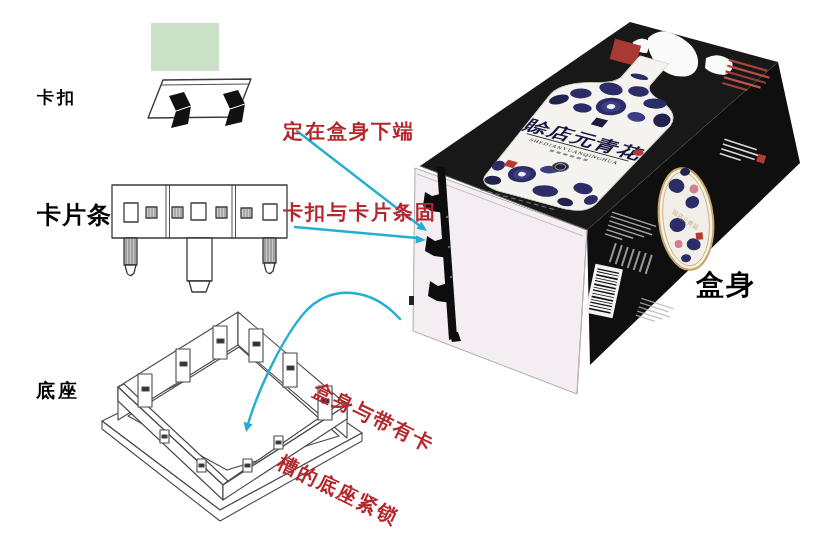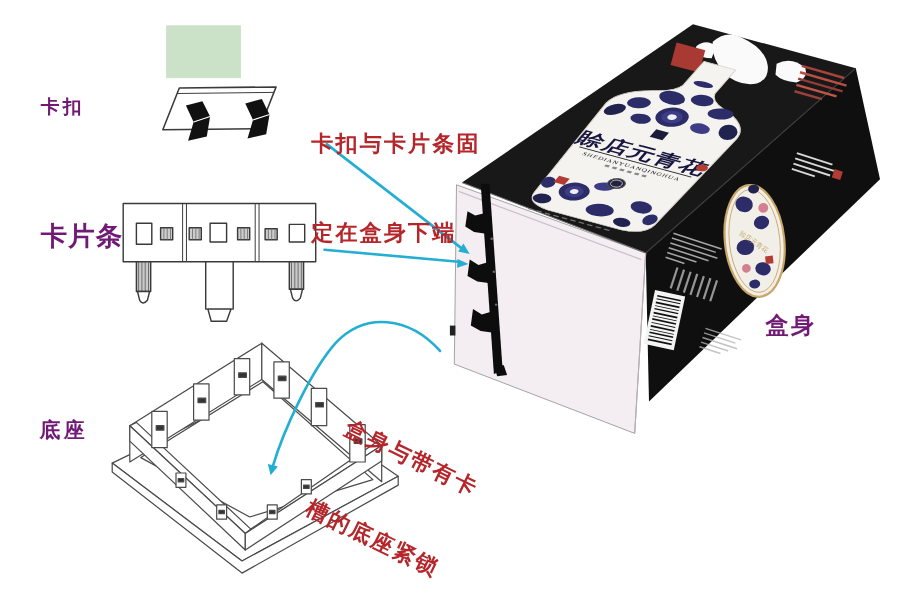--- a/index.html
+++ b/index.html
@@ -1,25 +1,25 @@
 <!DOCTYPE html>
 <html><head>
 <meta charset="utf-8">
 <style>
   html,body{margin:0;padding:0;}
   body{width:820px;height:540px;background:#ffffff;overflow:hidden;position:relative;
        font-family:"Liberation Serif", serif;}
   .abs{position:absolute;}
-  .red-label{color:#701a75;font-weight:700;white-space:pre;}
+  .red-label{color:#000000;font-weight:700;white-space:pre;}
   .ann{color:#b5262b;font-weight:700;font-size:20px;line-height:27px;letter-spacing:2px;white-space:pre;}
   #green-swatch{left:151px;top:23px;width:68px;height:48px;background:#cbe2c8;}
   #label-clip{left:37px;top:86px;font-size:17px;letter-spacing:3px;}
   #label-strip{left:37px;top:199px;font-size:24px;letter-spacing:1px;}
   #label-base{left:36px;top:378px;font-size:19px;letter-spacing:3px;text-align:right;}
-  #label-box{left:696px;top:282px;font-size:21px;letter-spacing:2px;}
+  #label-box{left:696px;top:266px;font-size:28px;letter-spacing:2px;}
   #ann-top{left:283px;top:64px;}
   #ann-bottom{left:344px;top:328px;transform:rotate(26deg);transform-origin:left top;}
   svg{position:absolute;left:0;top:0;}
   svg text{font-family:"Liberation Serif", serif;}
 </style>
 </head>
 <body>
 
 <svg width="820" height="540" viewBox="0 0 820 540">
 
@@ -282,20 +282,20 @@
 </svg>
 
 <div id="green-swatch" class="abs"></div>
 
 <div id="label-clip" class="abs red-label">卡扣</div>
 <div id="label-strip" class="abs red-label">卡片条</div>
 <div id="label-base" class="abs red-label">底座</div>
 <div id="label-box" class="abs red-label">盒身</div>
 
 <div id="ann-top" class="abs ann">
+  <div>定在盒身下端</div>
   <div>卡扣与卡片条固</div>
-  <div>定在盒身下端</div>
 </div>
 
 <div id="ann-bottom" class="abs ann">
   <div>盒身与带有卡</div>
   <div>槽的底座紧锁</div>
 </div>
 
 </body></html>

